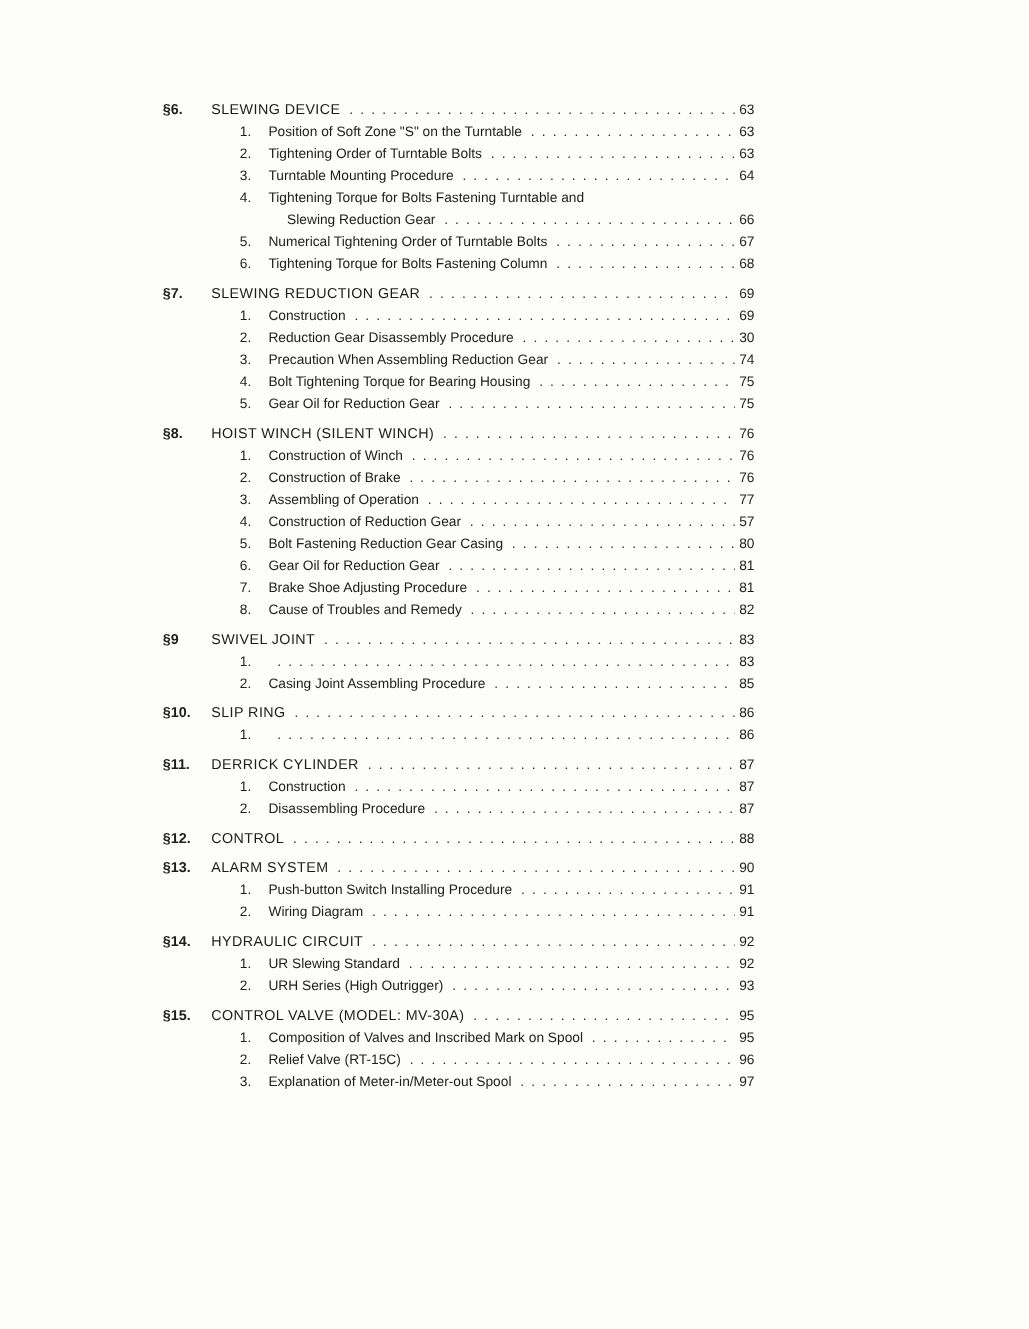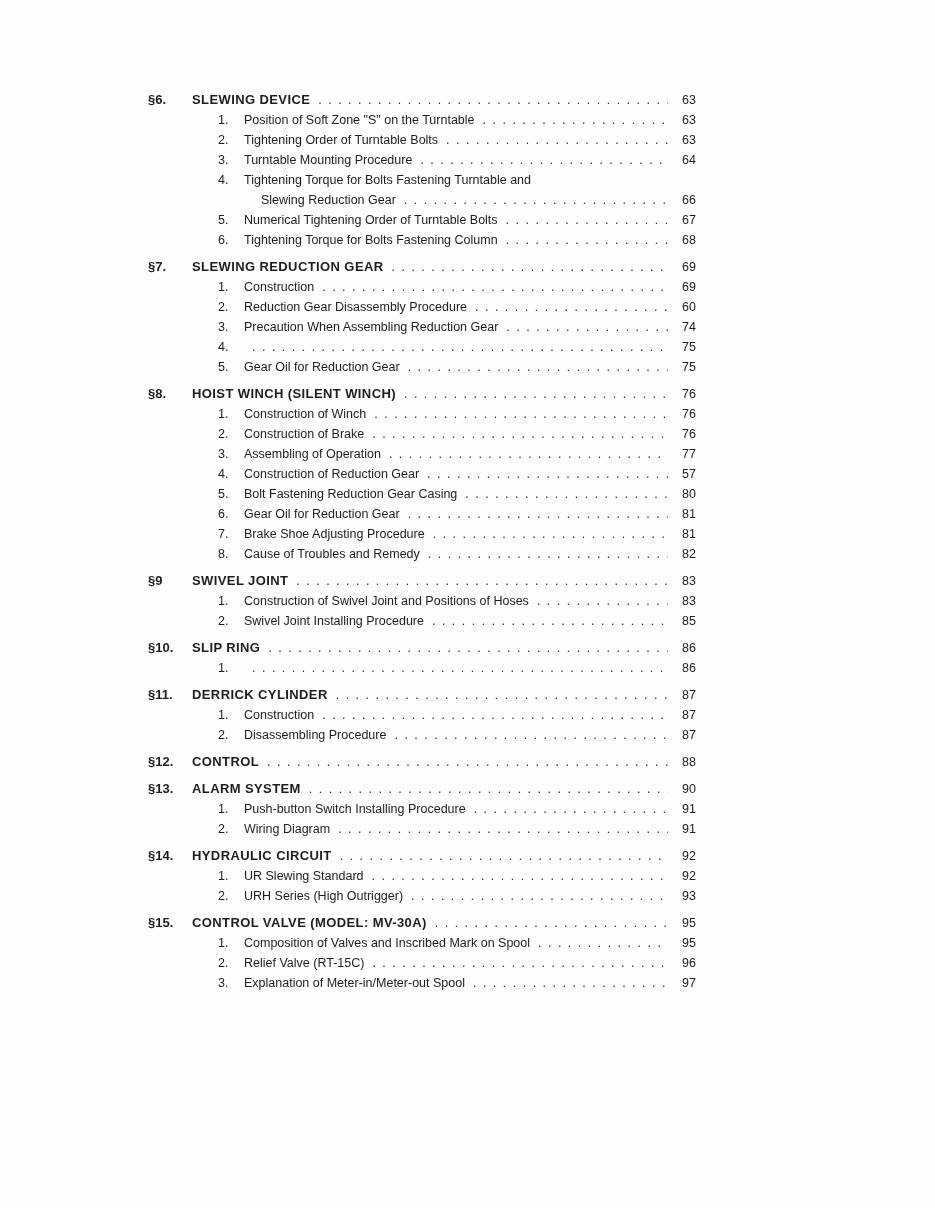--- a/index.html
+++ b/index.html
@@ -28,21 +28,21 @@
     white-space: nowrap;
   }
   .sec-num {
     width: 44px;
     flex: 0 0 44px;
     font-size: 13px;
     font-weight: bold;
   }
   .sec-title {
     font-size: 13px;
-    font-weight: bold;
+    font-weight: normal;
     letter-spacing: 0.4px;
   }
   .item-row  { padding-left: 70px; }
   .cont-row  { padding-left: 113px; }
   .item-num {
     width: 26px;
     flex: 0 0 26px;
     font-size: 12.5px;
   }
   .item-label, .cont-label { font-size: 12.5px; }
@@ -51,21 +51,21 @@
     overflow: hidden;
     white-space: pre;
     font-size: 12.5px;
     letter-spacing: 1.5px;
     margin: 0 4px 0 8px;
     color: #2a2a2a;
   }
   .pagenum {
     flex: 0 0 34px;
     width: 34px;
-    text-align: center;
+    text-align: left;
     font-size: 12.5px;
   }
 </style>
 </head>
 <body>
 
 <div class="page">
   <div class="toc" id="toc">
       <div class="section">
         <div class="row section-row">
@@ -124,30 +124,31 @@
         <div class="row item-row">
           <span class="item-num">1.</span>
           <span class="item-label">Construction</span>
           <span class="leader">. . . . . . . . . . . . . . . . . . . . . . . . . . . . . . . . . . . . . . . . . . . . . . . . . . . . . . . . . . . . . . . . . . . . . . . . . . . . . . . . </span>
           <span class="pagenum">69</span>
         </div>
         <div class="row item-row">
           <span class="item-num">2.</span>
           <span class="item-label">Reduction Gear Disassembly Procedure</span>
           <span class="leader">. . . . . . . . . . . . . . . . . . . . . . . . . . . . . . . . . . . . . . . . . . . . . . . . . . . . . . . . . . . . . . . . . . . . . . . . . . . . . . . . </span>
-          <span class="pagenum">60</span>
+          <span class="pagenum">30</span>
         </div>
         <div class="row item-row">
           <span class="item-num">3.</span>
           <span class="item-label">Precaution When Assembling Reduction Gear</span>
           <span class="leader">. . . . . . . . . . . . . . . . . . . . . . . . . . . . . . . . . . . . . . . . . . . . . . . . . . . . . . . . . . . . . . . . . . . . . . . . . . . . . . . . </span>
           <span class="pagenum">74</span>
         </div>
         <div class="row item-row">
           <span class="item-num">4.</span>
+          <span class="item-label">Bolt Tightening Torque for Bearing Housing</span>
           <span class="leader">. . . . . . . . . . . . . . . . . . . . . . . . . . . . . . . . . . . . . . . . . . . . . . . . . . . . . . . . . . . . . . . . . . . . . . . . . . . . . . . . </span>
           <span class="pagenum">75</span>
         </div>
         <div class="row item-row">
           <span class="item-num">5.</span>
           <span class="item-label">Gear Oil for Reduction Gear</span>
           <span class="leader">. . . . . . . . . . . . . . . . . . . . . . . . . . . . . . . . . . . . . . . . . . . . . . . . . . . . . . . . . . . . . . . . . . . . . . . . . . . . . . . . </span>
           <span class="pagenum">75</span>
         </div>
       </div>
@@ -209,27 +210,26 @@
       </div>
       <div class="section">
         <div class="row section-row">
           <span class="sec-num">§9</span>
           <span class="sec-title">SWIVEL JOINT</span>
           <span class="leader">. . . . . . . . . . . . . . . . . . . . . . . . . . . . . . . . . . . . . . . . . . . . . . . . . . . . . . . . . . . . . . . . . . . . . . . . . . . . . . . . </span>
           <span class="pagenum">83</span>
         </div>
         <div class="row item-row">
           <span class="item-num">1.</span>
-          <span class="item-label">Construction of Swivel Joint and Positions of Hoses</span>
           <span class="leader">. . . . . . . . . . . . . . . . . . . . . . . . . . . . . . . . . . . . . . . . . . . . . . . . . . . . . . . . . . . . . . . . . . . . . . . . . . . . . . . . </span>
           <span class="pagenum">83</span>
         </div>
         <div class="row item-row">
           <span class="item-num">2.</span>
-          <span class="item-label">Swivel Joint Installing Procedure</span>
+          <span class="item-label">Casing Joint Assembling Procedure</span>
           <span class="leader">. . . . . . . . . . . . . . . . . . . . . . . . . . . . . . . . . . . . . . . . . . . . . . . . . . . . . . . . . . . . . . . . . . . . . . . . . . . . . . . . </span>
           <span class="pagenum">85</span>
         </div>
       </div>
       <div class="section">
         <div class="row section-row">
           <span class="sec-num">§10.</span>
           <span class="sec-title">SLIP RING</span>
           <span class="leader">. . . . . . . . . . . . . . . . . . . . . . . . . . . . . . . . . . . . . . . . . . . . . . . . . . . . . . . . . . . . . . . . . . . . . . . . . . . . . . . . </span>
           <span class="pagenum">86</span>

